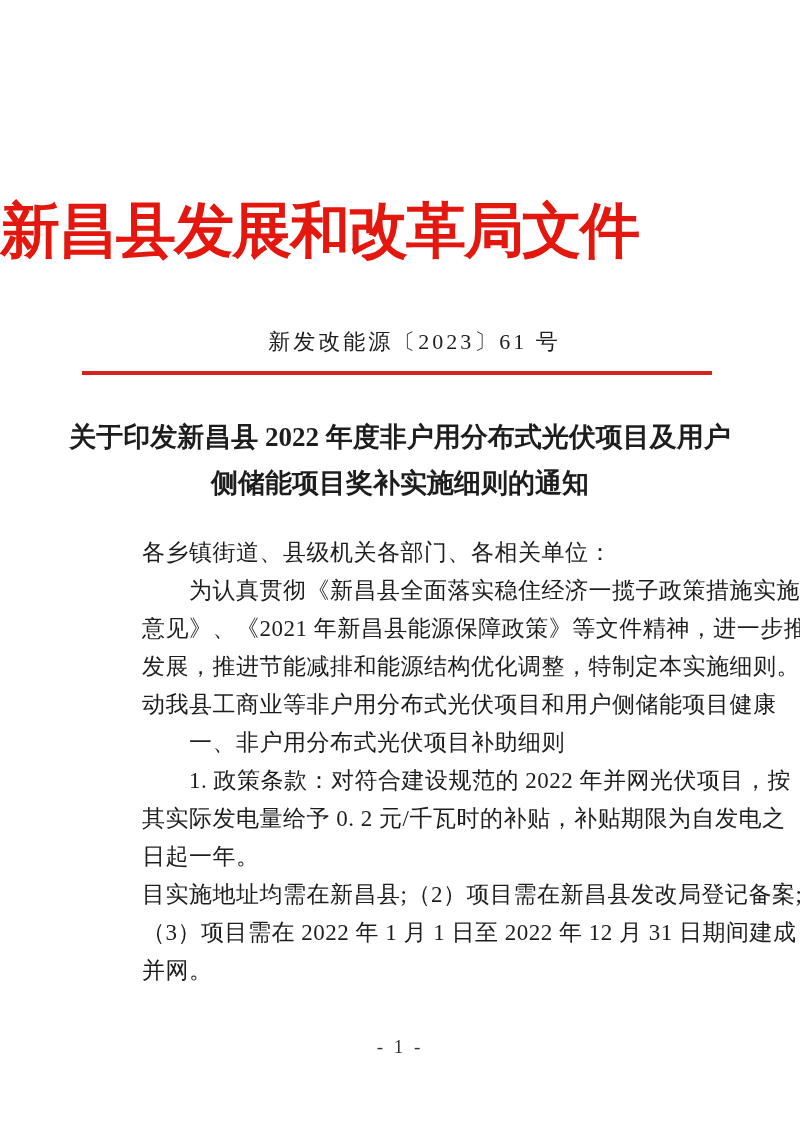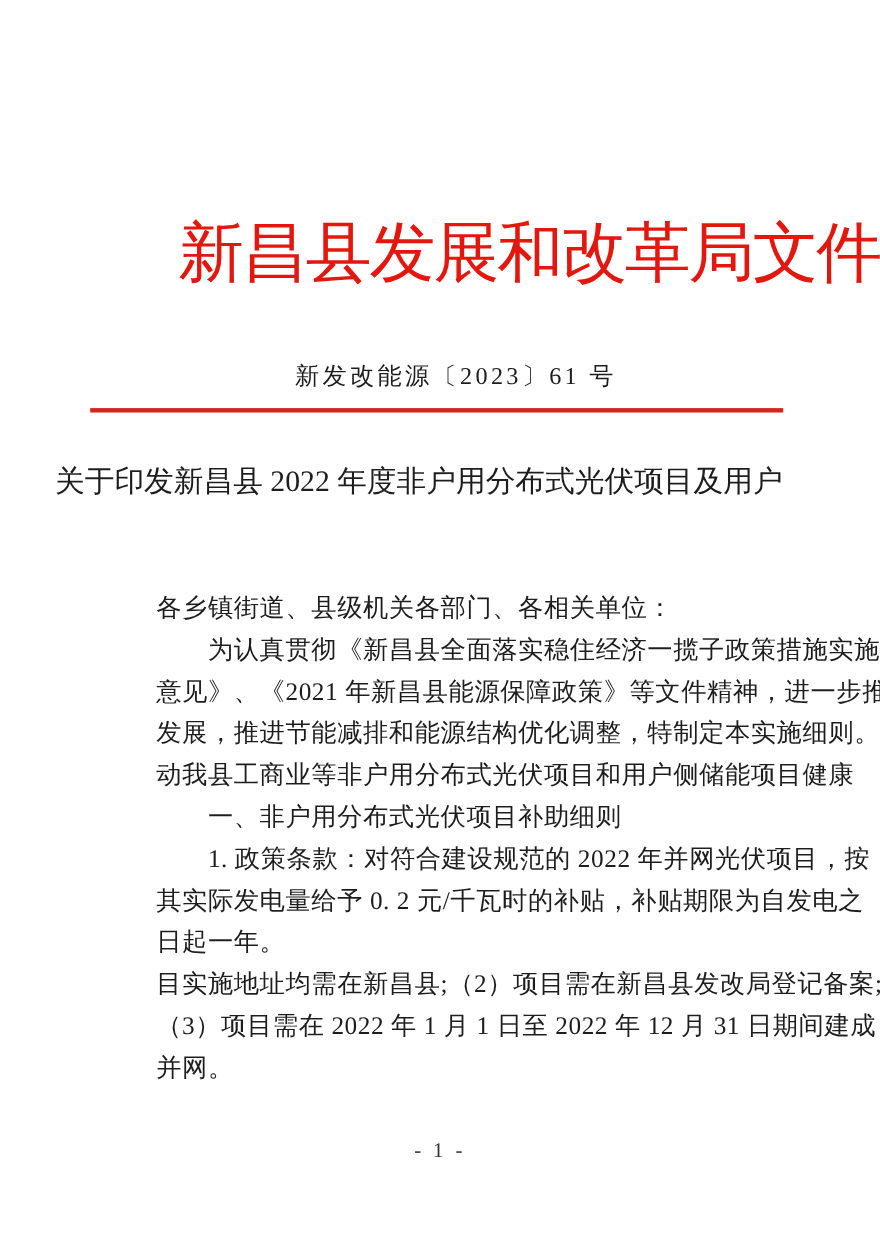--- a/index.html
+++ b/index.html
@@ -15,24 +15,24 @@
     background: #ffffff;
     overflow: hidden;
     font-family: "Liberation Serif", "DejaVu Serif", serif;
     color: var(--text-black, #1d1d1d);
   }
   .banner-title {
     position: absolute;
     top: 198px;
     left: 0;
     right: 0;
-    text-align: right;
+    text-align: left;
     font-size: 60px;
     line-height: 64px;
-    font-weight: normal;
+    font-weight: bold;
     letter-spacing: -2px;
     color: var(--banner-red, #e3170d);
     font-family: "DejaVu Serif", "Liberation Serif", serif;
     white-space: nowrap;
   }
   .doc-number {
     position: absolute;
     top: 328px;
     left: 0;
     right: 0;
@@ -49,23 +49,24 @@
     left: 82px;
     width: 630px;
     height: 4px;
     background: var(--rule-red, #d6241c);
   }
   .doc-title {
     position: absolute;
     top: 414px;
     left: 50px;
     right: 50px;
+    text-align: center;
     font-size: 27px;
     line-height: 46px;
-    font-weight: normal;
+    font-weight: bold;
     white-space: nowrap;
   }
   .body-text {
     position: absolute;
     top: 534px;
     left: 102px;
     width: 610px;
     font-size: 23px;
     line-height: 38px;
   }
@@ -91,20 +92,21 @@
 <div class="page">
 
   <div class="banner-title">新昌县发展和改革局文件</div>
 
   <div class="doc-number">新发改能源〔2023〕61 号</div>
 
   <div class="red-rule"></div>
 
   <div class="doc-title">
     <div>关于印发新昌县 2022 年度非户用分布式光伏项目及用户</div>
+    <div>侧储能项目奖补实施细则的通知</div>
   </div>
 
   <div class="body-text">
     <div class="body-line">各乡镇街道、县级机关各部门、各相关单位：</div>
     <div class="body-line">　　为认真贯彻《新昌县全面落实稳住经济一揽子政策措施实施</div>
     <div class="body-line">意见》、《2021 年新昌县能源保障政策》等文件精神，进一步推</div>
     <div class="body-line">发展，推进节能减排和能源结构优化调整，特制定本实施细则。</div>
     <div class="body-line">动我县工商业等非户用分布式光伏项目和用户侧储能项目健康</div>
     <div class="body-line">　　一、非户用分布式光伏项目补助细则</div>
     <div class="body-line">　　1. 政策条款：对符合建设规范的 2022 年并网光伏项目，按</div>

